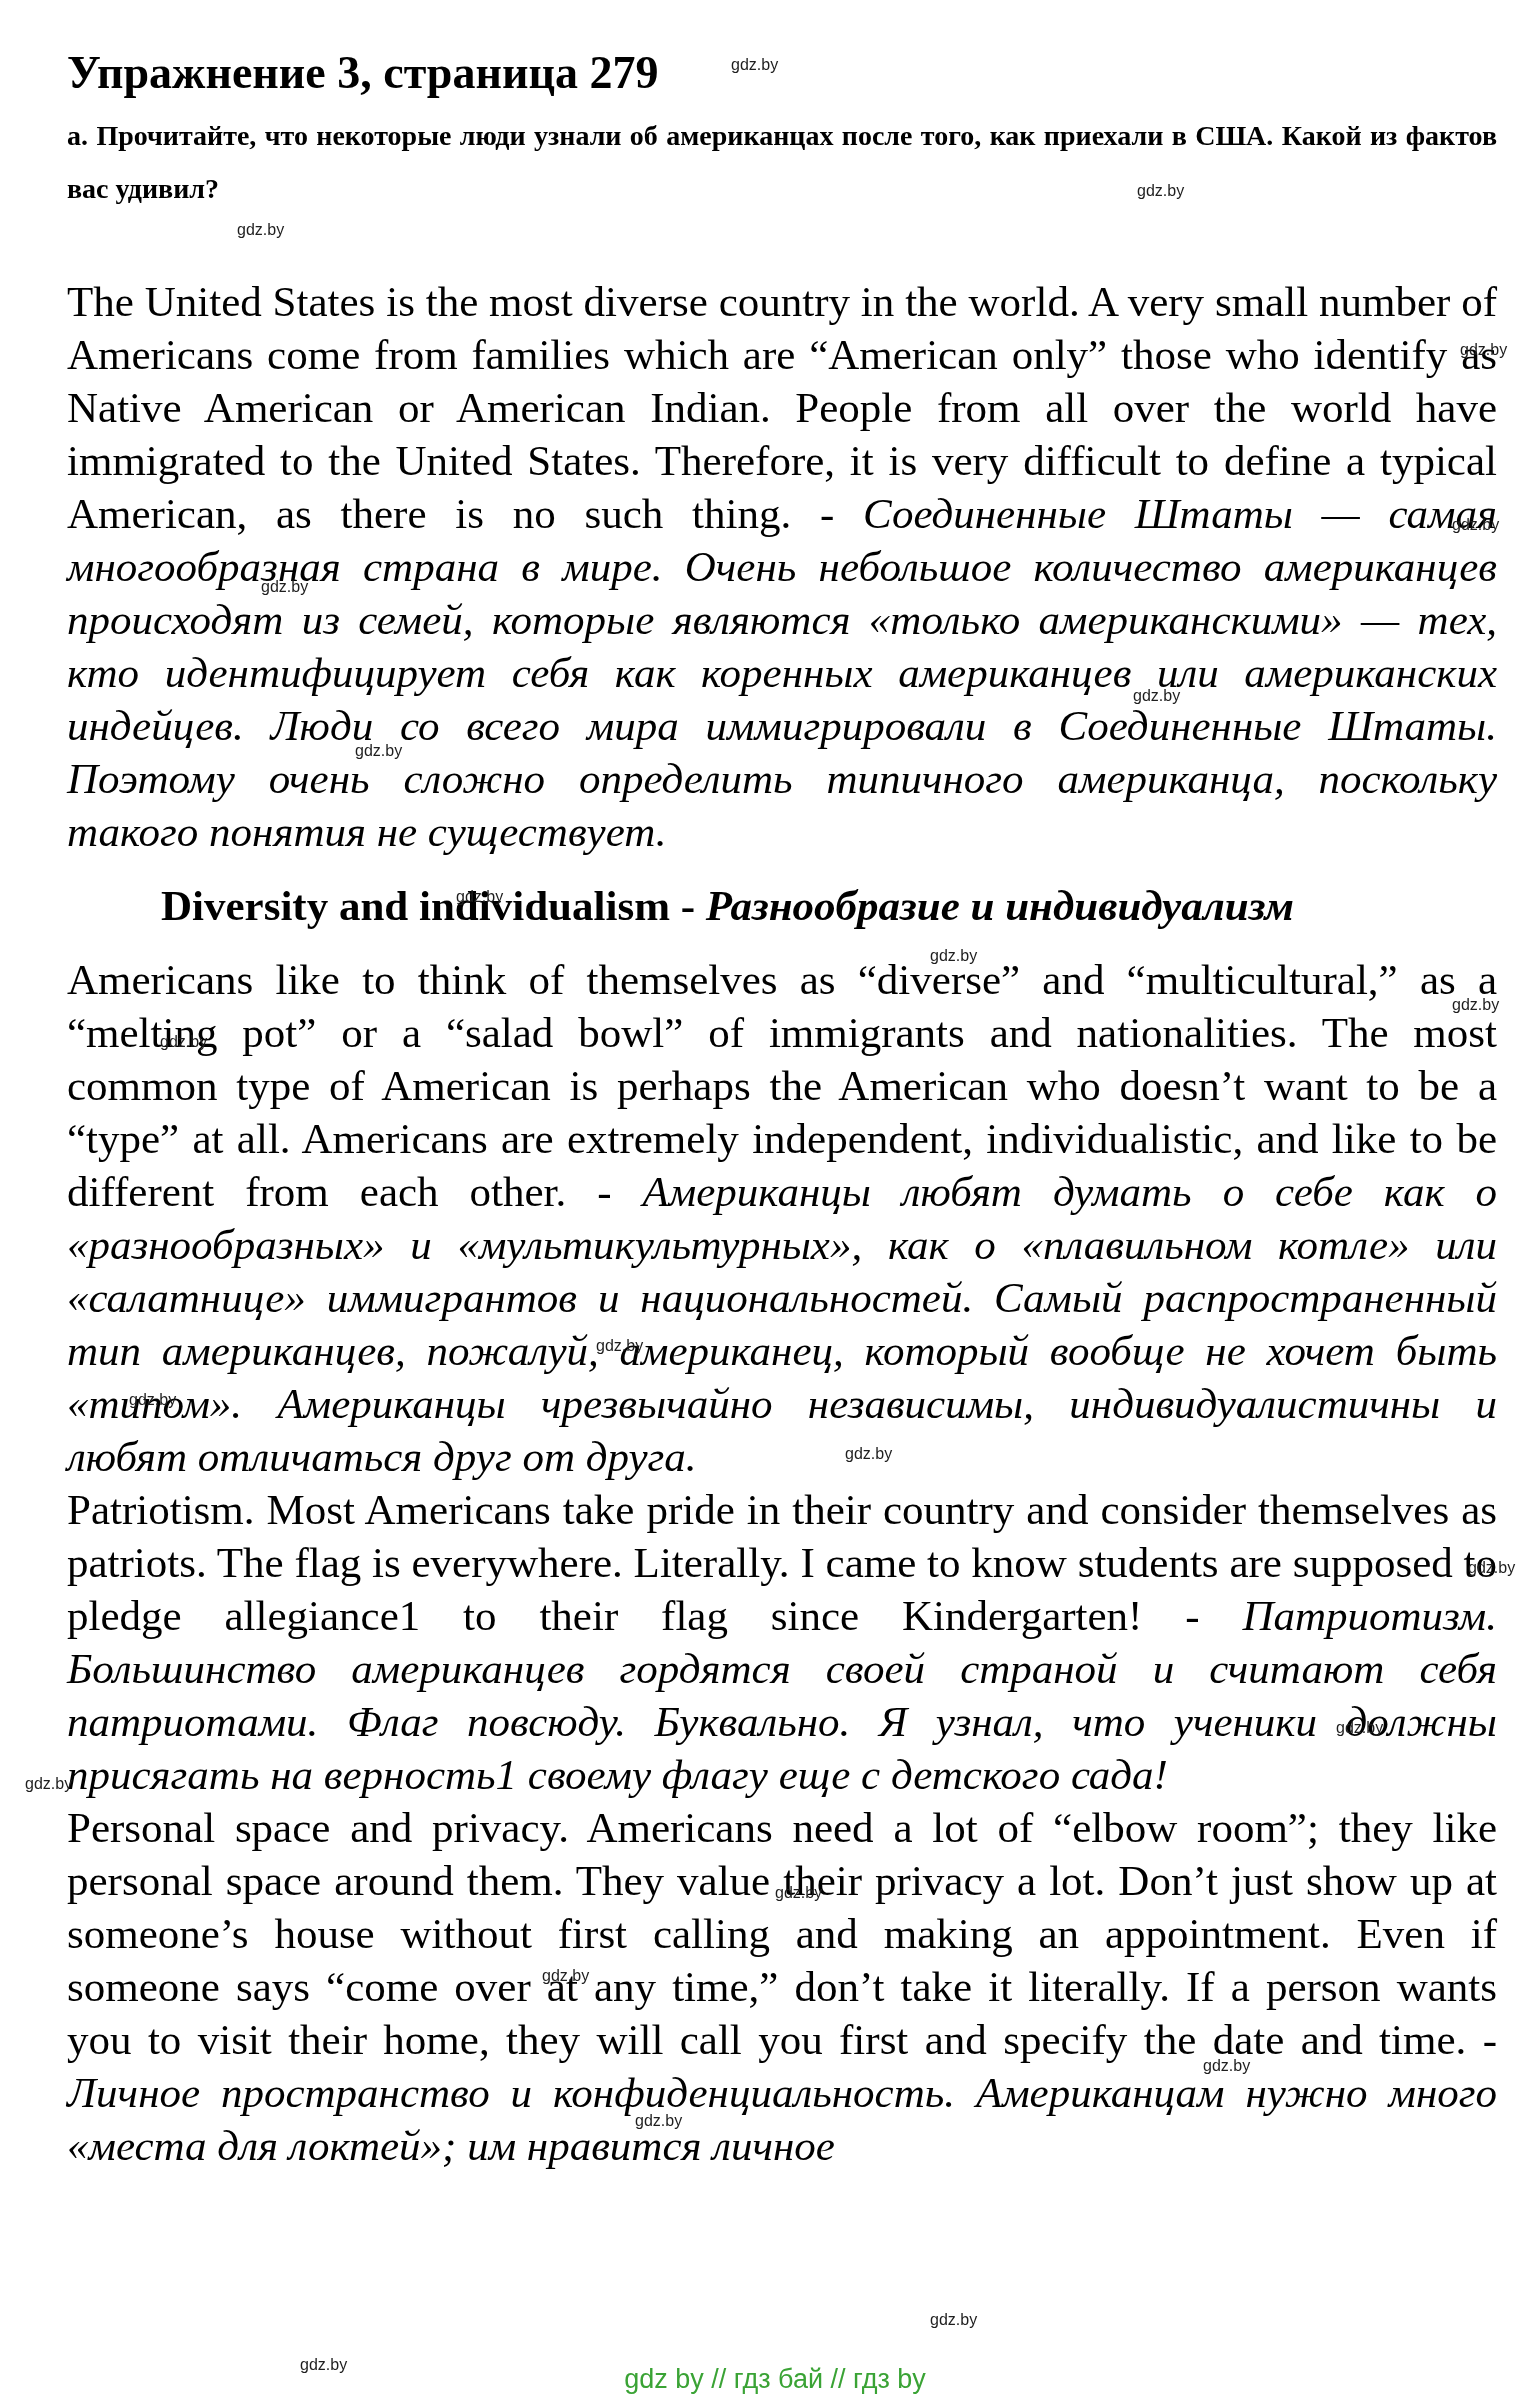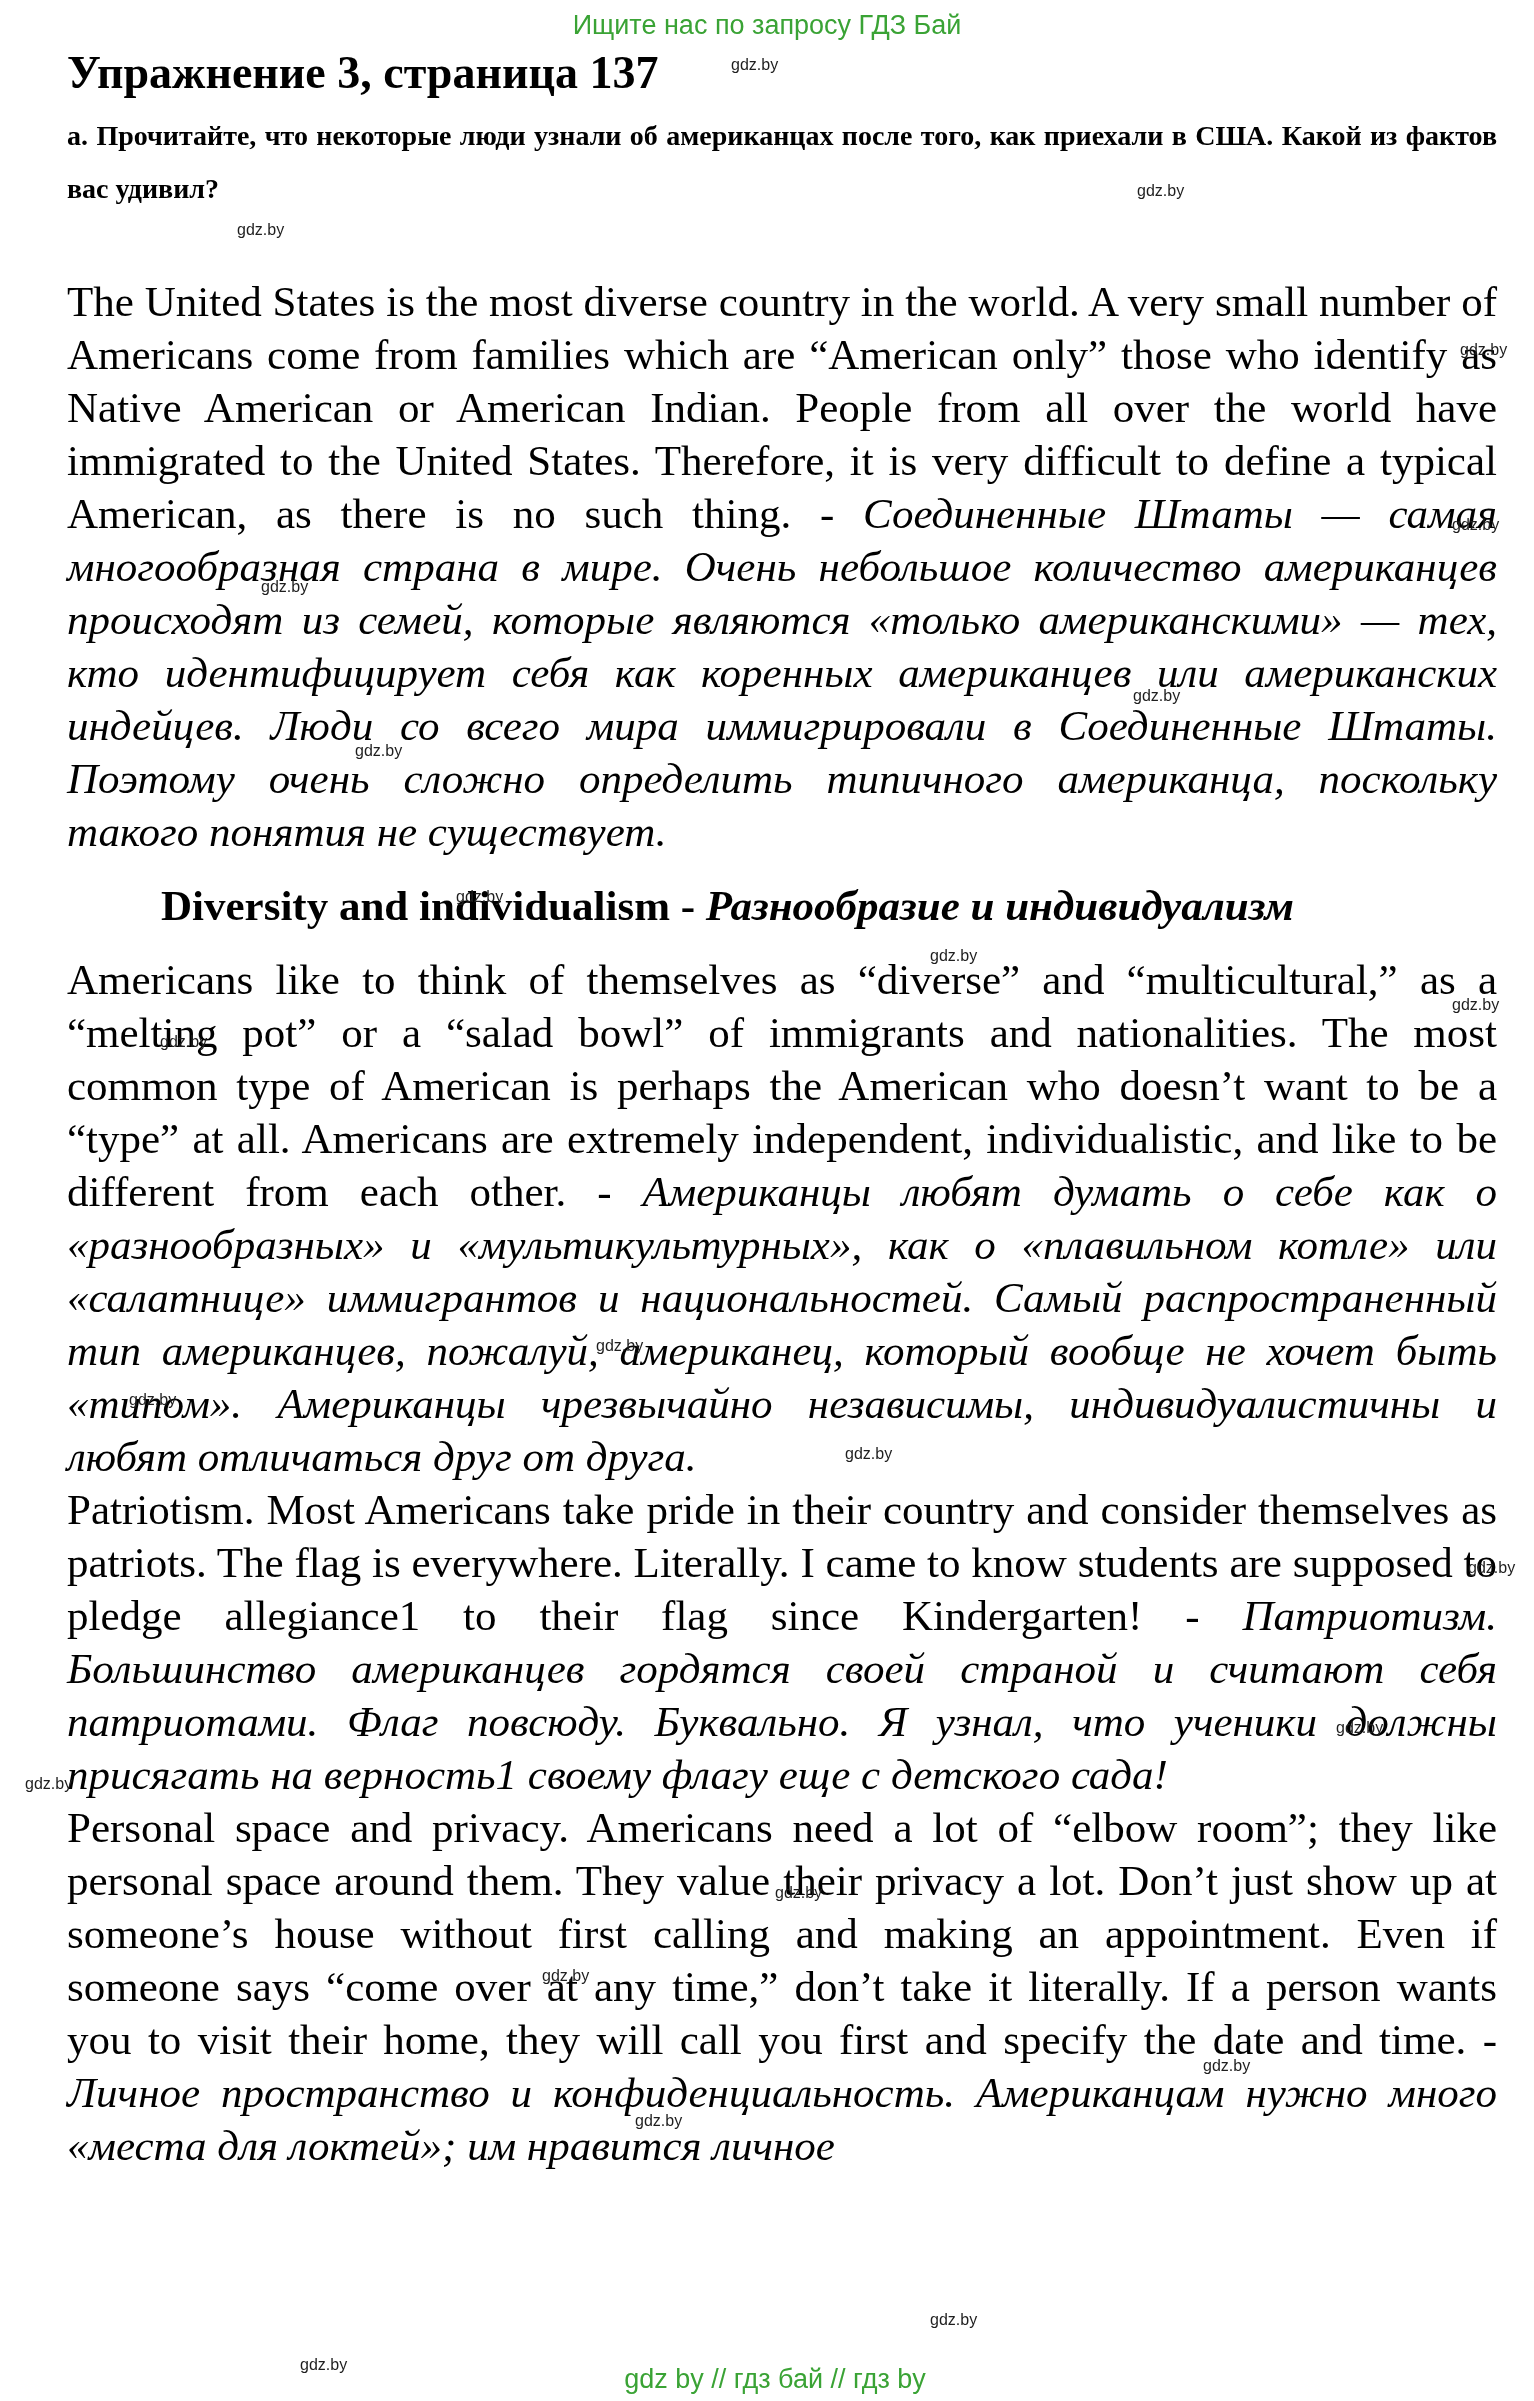--- a/index.html
+++ b/index.html
@@ -81,24 +81,23 @@
     color: #1f1f1f;
     white-space: nowrap;
     z-index: 5;
   }
 </style>
 </head>
 <body>
 
 <div class="page">
 
-  <div class="top-note">Ищите нас по запросу ГДЗ Бай</div>
 
   <div class="content">
-    <h1 class="title">Упражнение 3, страница 137</h1>
+    <h1 class="title">Упражнение 3, страница 279</h1>
 
     <p class="task">а. Прочитайте, что некоторые люди узнали об американцах после того, как приехали в США. Какой из фактов вас удивил?</p>
 
     <div class="exercise-body">
         <p class="para"><span class="seg-normal">The United States is the most diverse country in the world. A very small number of Americans come from families which are “American only” those who identify as Native American or American Indian. People from all over the world have immigrated to the United States. Therefore, it is very difficult to define a typical American, as there is no such thing. - </span><span class="seg-italic">Соединенные Штаты — самая многообразная страна в мире. Очень небольшое количество американцев происходят из семей, которые являются «только американскими» — тех, кто идентифицирует себя как коренных американцев или американских индейцев. Люди со всего мира иммигрировали в Соединенные Штаты. Поэтому очень сложно определить типичного американца, поскольку такого понятия не существует.</span></p>
         <p class="para heading"><span class="seg-bold">Diversity and individualism - </span><span class="seg-bold-italic">Разнообразие и индивидуализм</span></p>
         <p class="para"><span class="seg-normal">Americans like to think of themselves as “diverse” and “multicultural,” as a “melting pot” or a “salad bowl” of immigrants and nationalities. The most common type of American is perhaps the American who doesn’t want to be a “type” at all. Americans are extremely independent, individualistic, and like to be different from each other. - </span><span class="seg-italic">Американцы любят думать о себе как о «разнообразных» и «мультикультурных», как о «плавильном котле» или «салатнице» иммигрантов и национальностей. Самый распространенный тип американцев, пожалуй, американец, который вообще не хочет быть «типом». Американцы чрезвычайно независимы, индивидуалистичны и любят отличаться друг от друга.</span></p>
         <p class="para"><span class="seg-normal">Patriotism. Most Americans take pride in their country and consider themselves as patriots. The flag is everywhere. Literally. I came to know students are supposed to pledge allegiance1 to their flag since Kindergarten! - </span><span class="seg-italic">Патриотизм. Большинство американцев гордятся своей страной и считают себя патриотами. Флаг повсюду. Буквально. Я узнал, что ученики должны присягать на верность1 своему флагу еще с детского сада!</span></p>
         <p class="para"><span class="seg-normal">Personal space and privacy. Americans need a lot of “elbow room”; they like personal space around them. They value their privacy a lot. Don’t just show up at someone’s house without first calling and making an appointment. Even if someone says “come over at any time,” don’t take it literally. If a person wants you to visit their home, they will call you first and specify the date and time. - </span><span class="seg-italic">Личное пространство и конфиденциальность. Американцам нужно много «места для локтей»; им нравится личное</span></p>
       </div>

